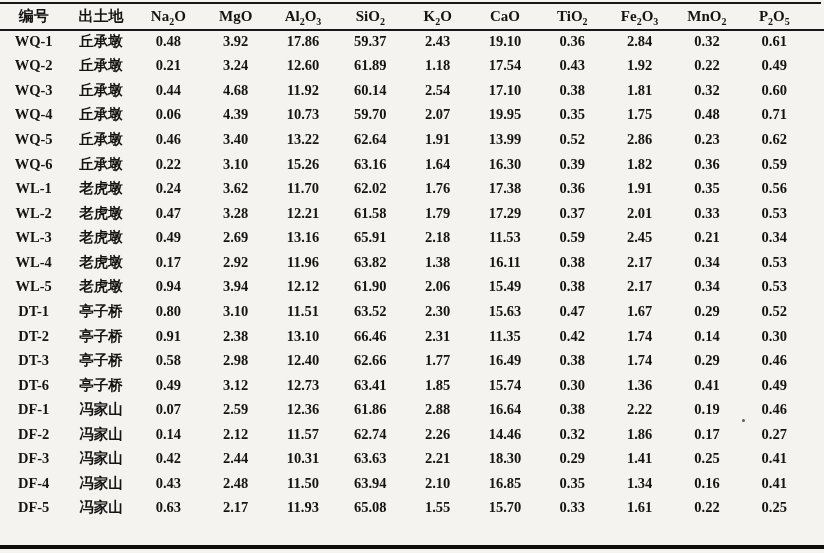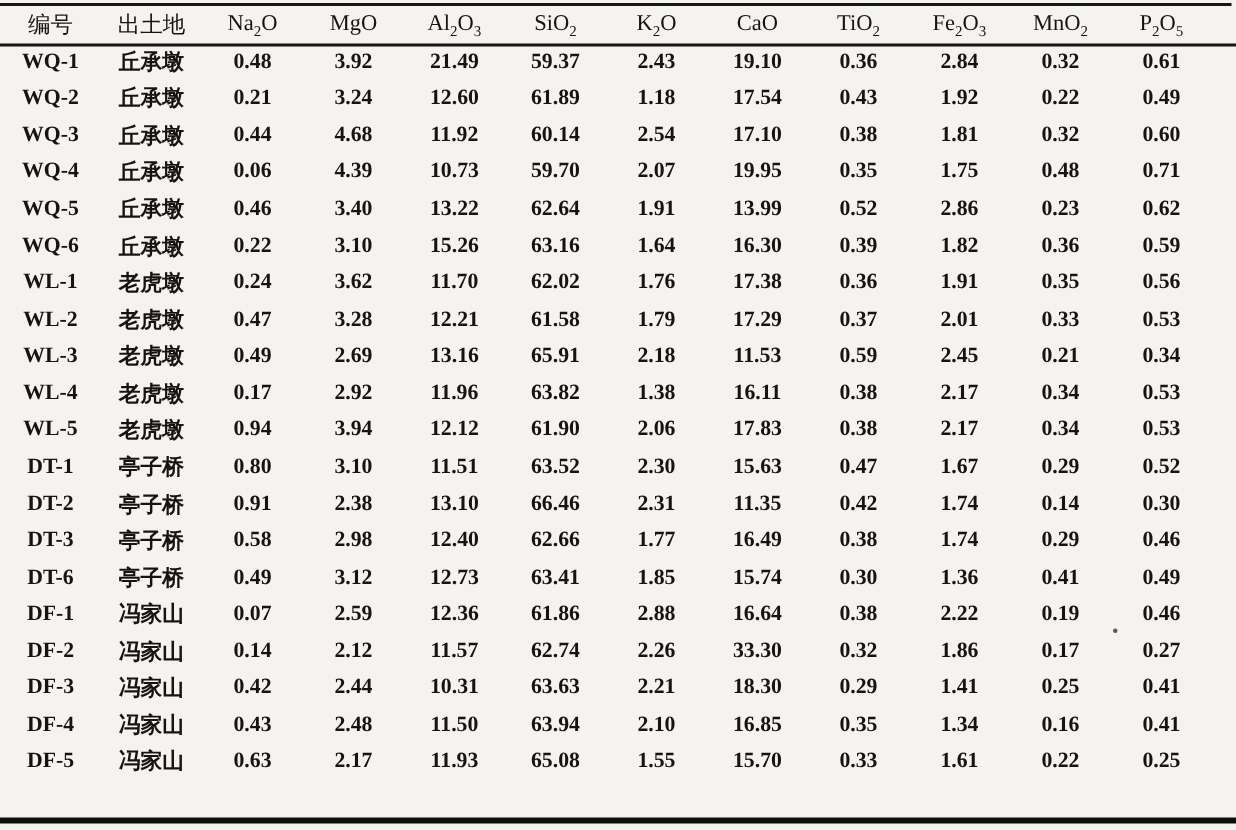--- a/index.html
+++ b/index.html
@@ -20,21 +20,21 @@
     position: absolute;
     left: 0;
     top: 3px;
     width: 808px;
     border-collapse: collapse;
     table-layout: fixed;
   }
   table.comp th {
     height: 26px;
     font-size: 15px;
-    font-weight: 400;
+    font-weight: 700;
     text-align: center;
     vertical-align: middle;
     padding: 0;
     white-space: nowrap;
     margin-top: 39px;
   }
   table.comp td {
     height: 24.57px;
     font-size: 14.5px;
     font-weight: 700;
@@ -80,21 +80,21 @@
           <th>MnO<sub>2</sub></th>
           <th>P<sub>2</sub>O<sub>5</sub></th>
         </tr>
     </thead>
     <tbody>
         <tr>
           <td>WQ-1</td>
           <td>丘承墩</td>
           <td>0.48</td>
           <td>3.92</td>
-          <td>21.49</td>
+          <td>17.86</td>
           <td>59.37</td>
           <td>2.43</td>
           <td>19.10</td>
           <td>0.36</td>
           <td>2.84</td>
           <td>0.32</td>
           <td>0.61</td>
         </tr>
         <tr>
           <td>WQ-2</td>
@@ -223,21 +223,21 @@
           <td>0.53</td>
         </tr>
         <tr>
           <td>WL-5</td>
           <td>老虎墩</td>
           <td>0.94</td>
           <td>3.94</td>
           <td>12.12</td>
           <td>61.90</td>
           <td>2.06</td>
-          <td>17.83</td>
+          <td>15.49</td>
           <td>0.38</td>
           <td>2.17</td>
           <td>0.34</td>
           <td>0.53</td>
         </tr>
         <tr>
           <td>DT-1</td>
           <td>亭子桥</td>
           <td>0.80</td>
           <td>3.10</td>
@@ -307,21 +307,21 @@
           <td>0.46</td>
         </tr>
         <tr>
           <td>DF-2</td>
           <td>冯家山</td>
           <td>0.14</td>
           <td>2.12</td>
           <td>11.57</td>
           <td>62.74</td>
           <td>2.26</td>
-          <td>33.30</td>
+          <td>14.46</td>
           <td>0.32</td>
           <td>1.86</td>
           <td>0.17</td>
           <td>0.27</td>
         </tr>
         <tr>
           <td>DF-3</td>
           <td>冯家山</td>
           <td>0.42</td>
           <td>2.44</td>

